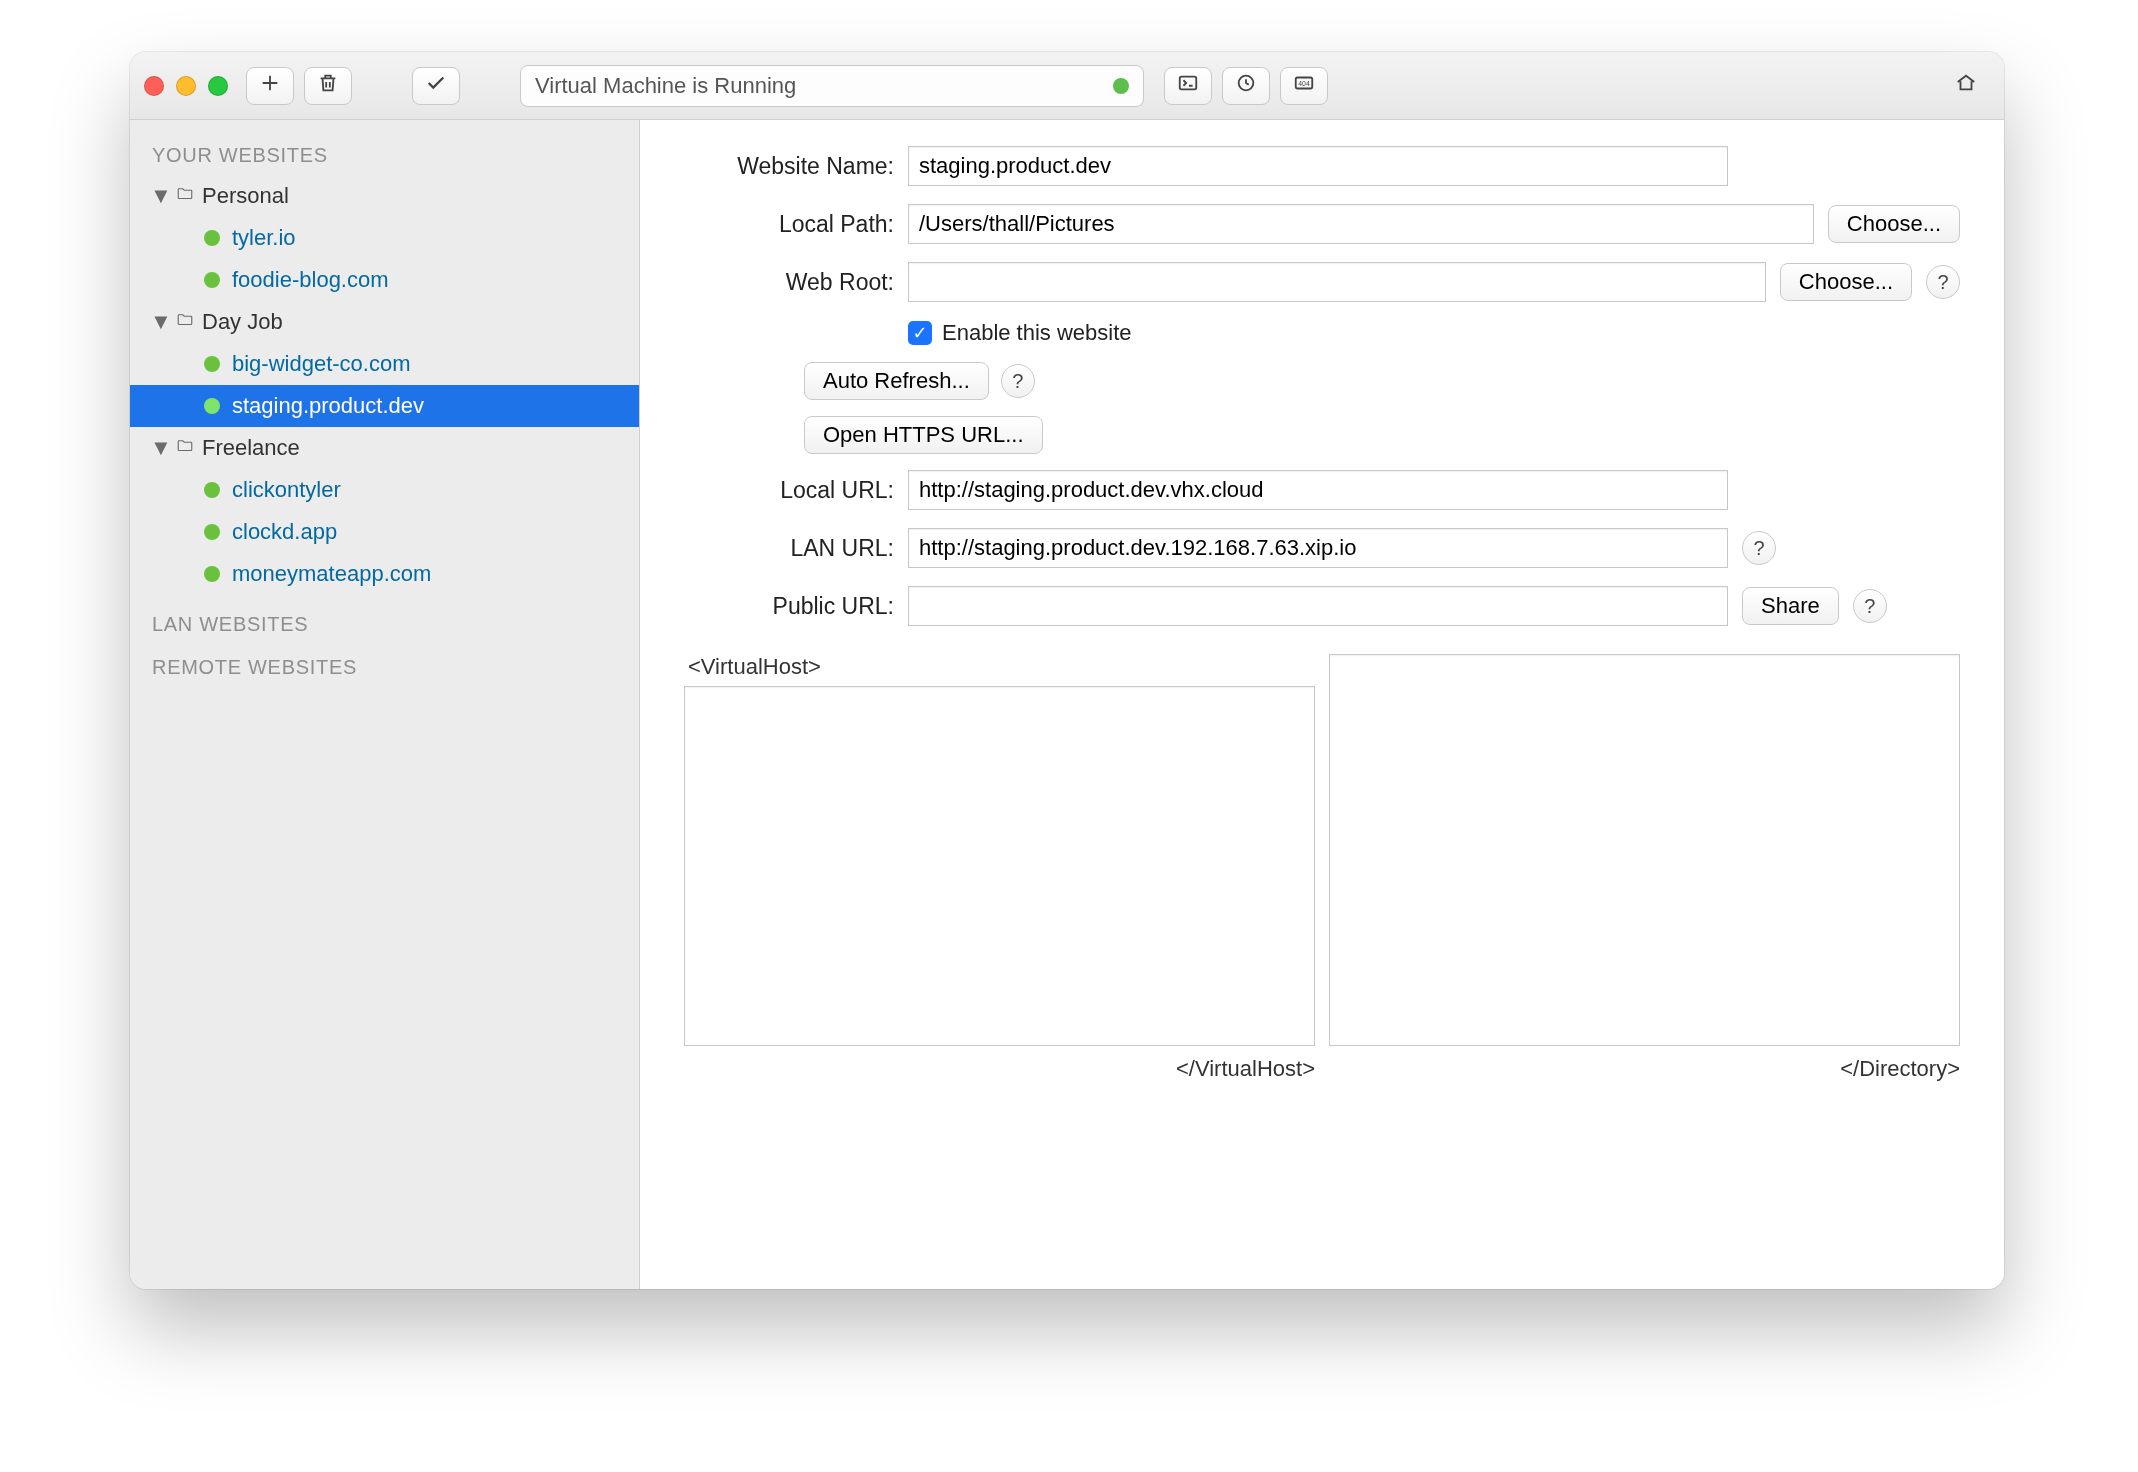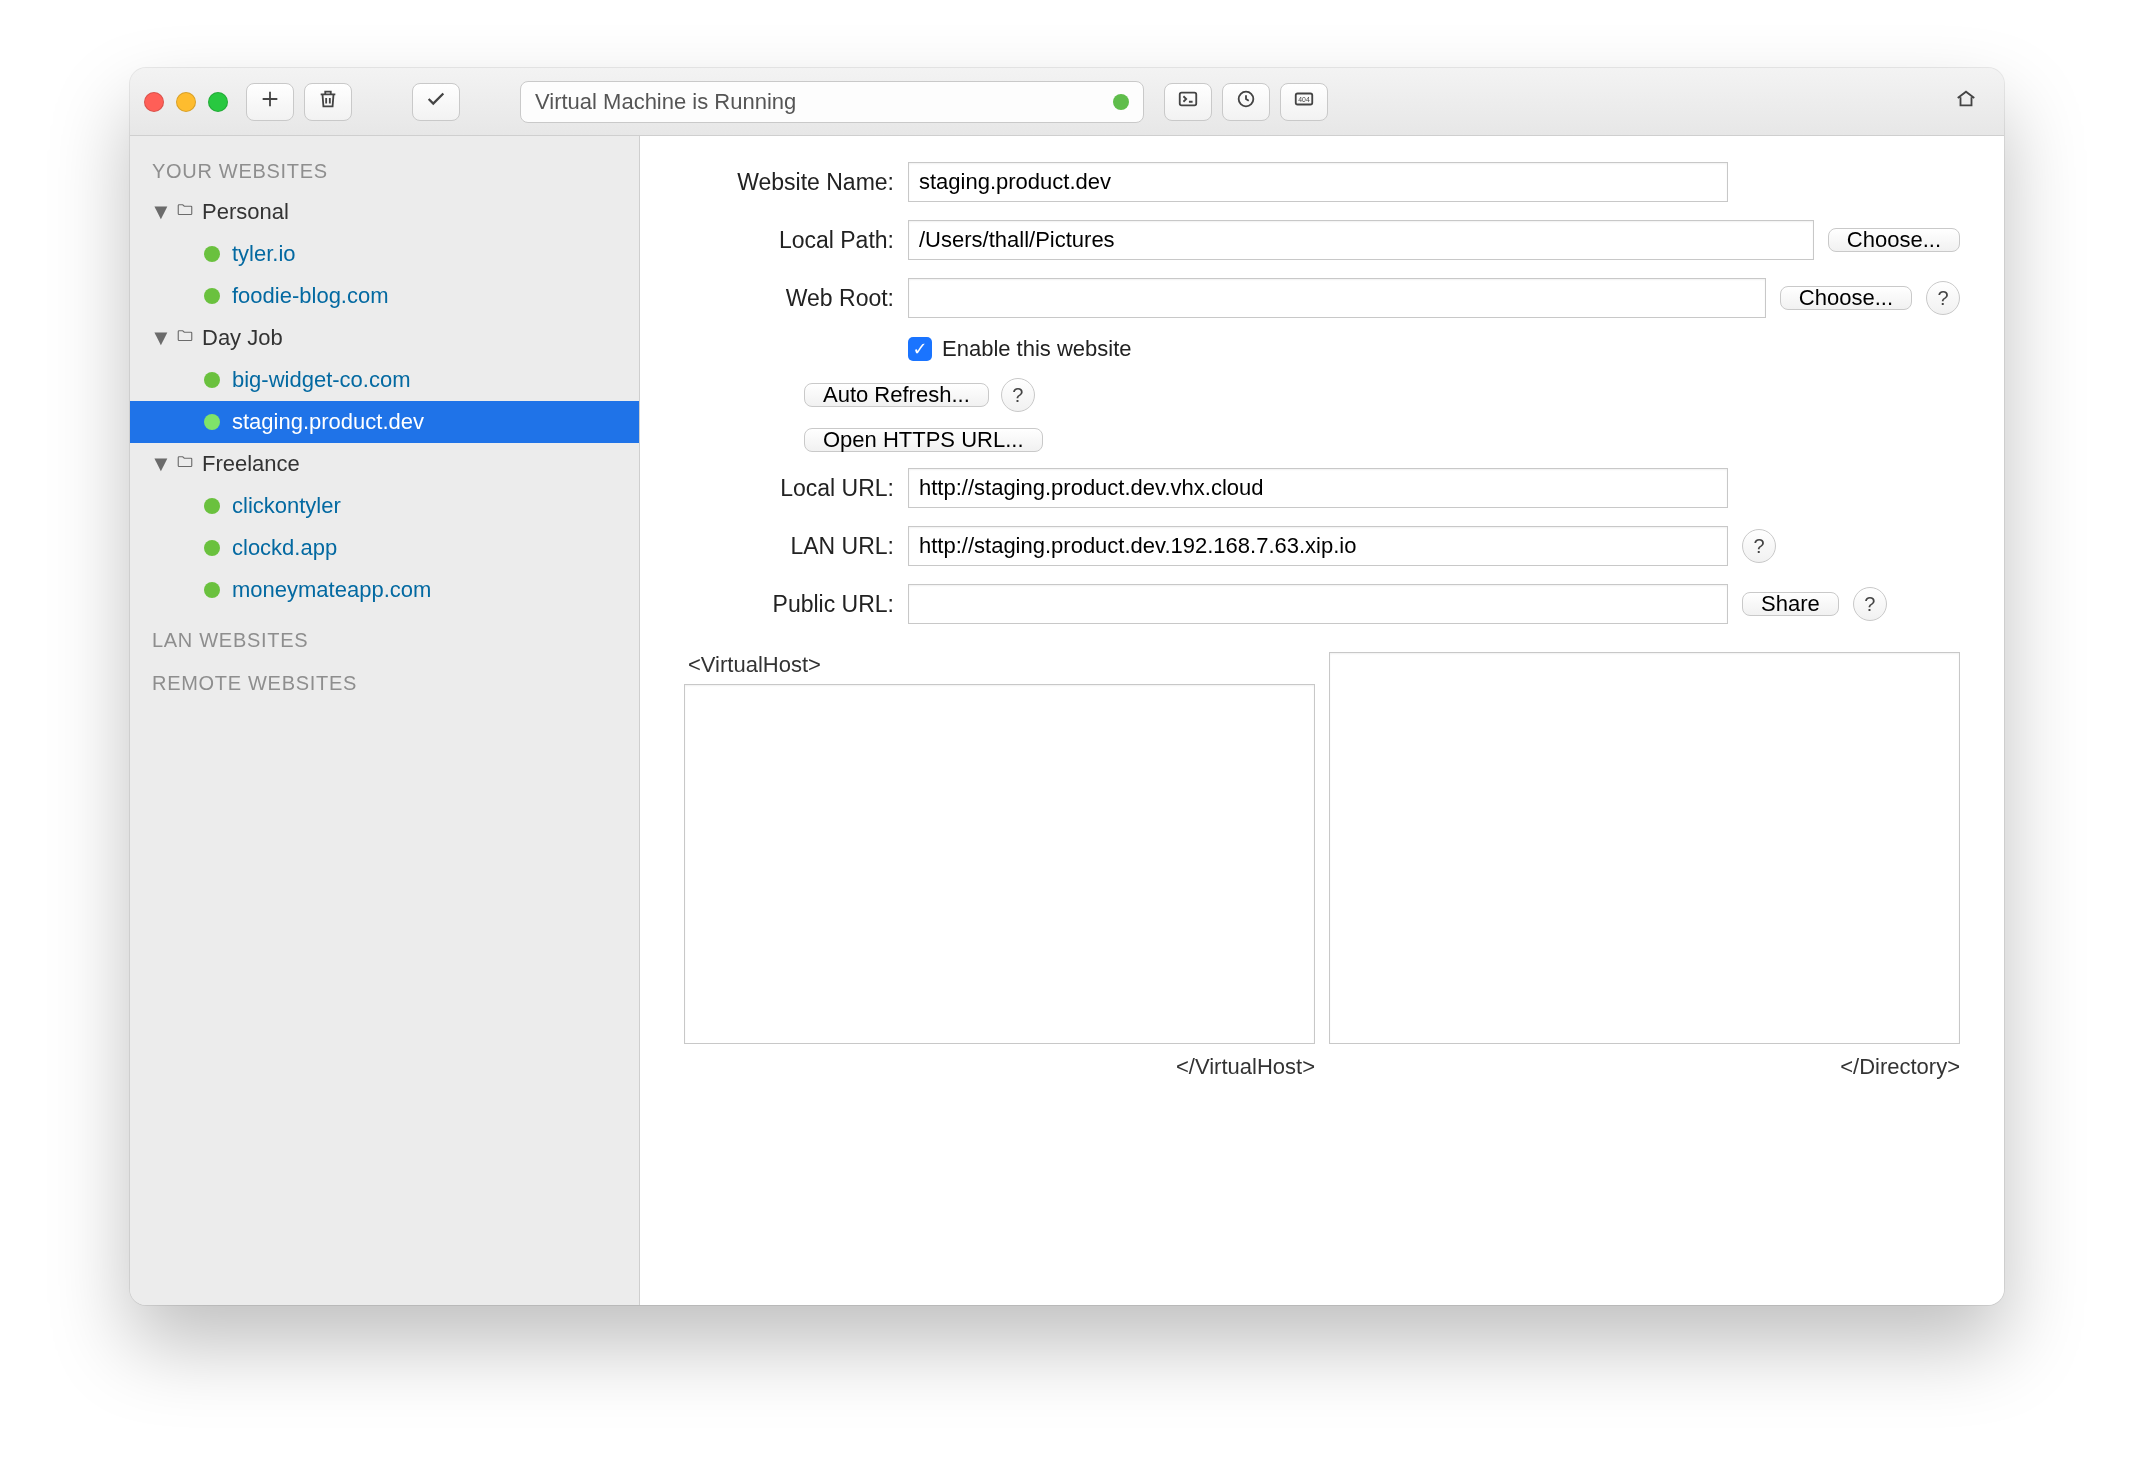--- a/index.html
+++ b/index.html
@@ -19,21 +19,21 @@
     font-family: -apple-system, "Helvetica Neue", Arial, sans-serif;
     font-size: 22px;
     color: #222;
   }
   .stage {
     position: relative;
     width: 2138px; height: 1472px;
   }
   .window {
     position: absolute;
-    left: 130px; top: 68px;
+    left: 130px; top: 52px;
     width: 1874px; height: 1237px;
     border-radius: 16px;
     background: var(--mac-bg);
     box-shadow: 0 40px 80px rgba(0,0,0,0.25), 0 0 0 1px rgba(0,0,0,0.08);
     overflow: hidden;
     display: flex;
     flex-direction: column;
   }
   
   .toolbar {
@@ -148,21 +148,21 @@
   }
   .txt {
     flex: 1; height: 40px;
     border: 1px solid #c8c8c8; border-radius: 0;
     background: #fff;
     padding: 0 10px;
     font-size: 22px;
     box-shadow: inset 0 1px 2px rgba(0,0,0,0.06);
   }
   .btn {
-    height: 24px;
+    height: 38px;
     border: 1px solid #c9c9c9;
     border-radius: 8px;
     background: linear-gradient(#ffffff,#f1f1f1);
     padding: 0 18px;
     font-size: 22px;
     display: inline-flex; align-items: center; justify-content: center;
     white-space: nowrap;
   }
   .help {
     width: 34px; height: 34px; border-radius: 50%;

